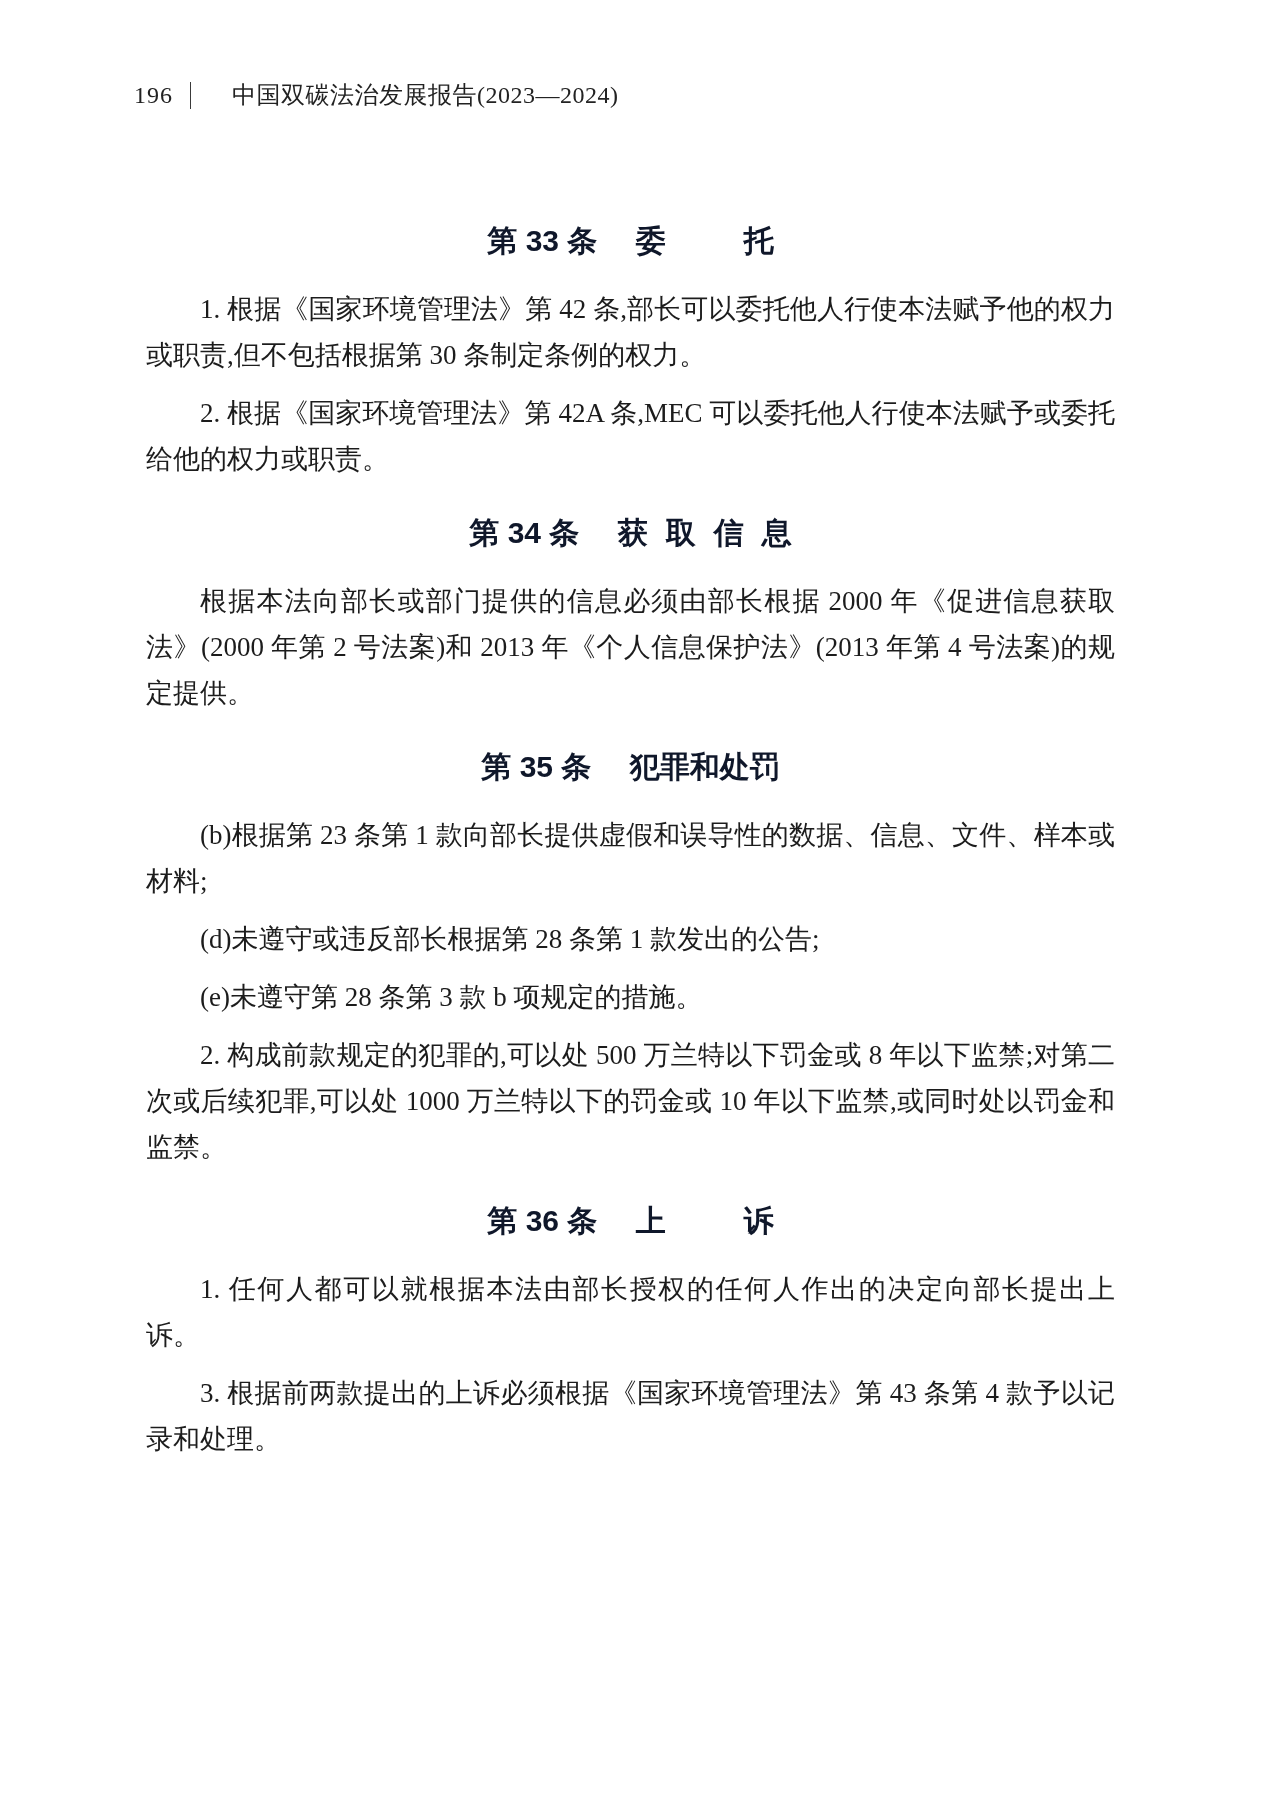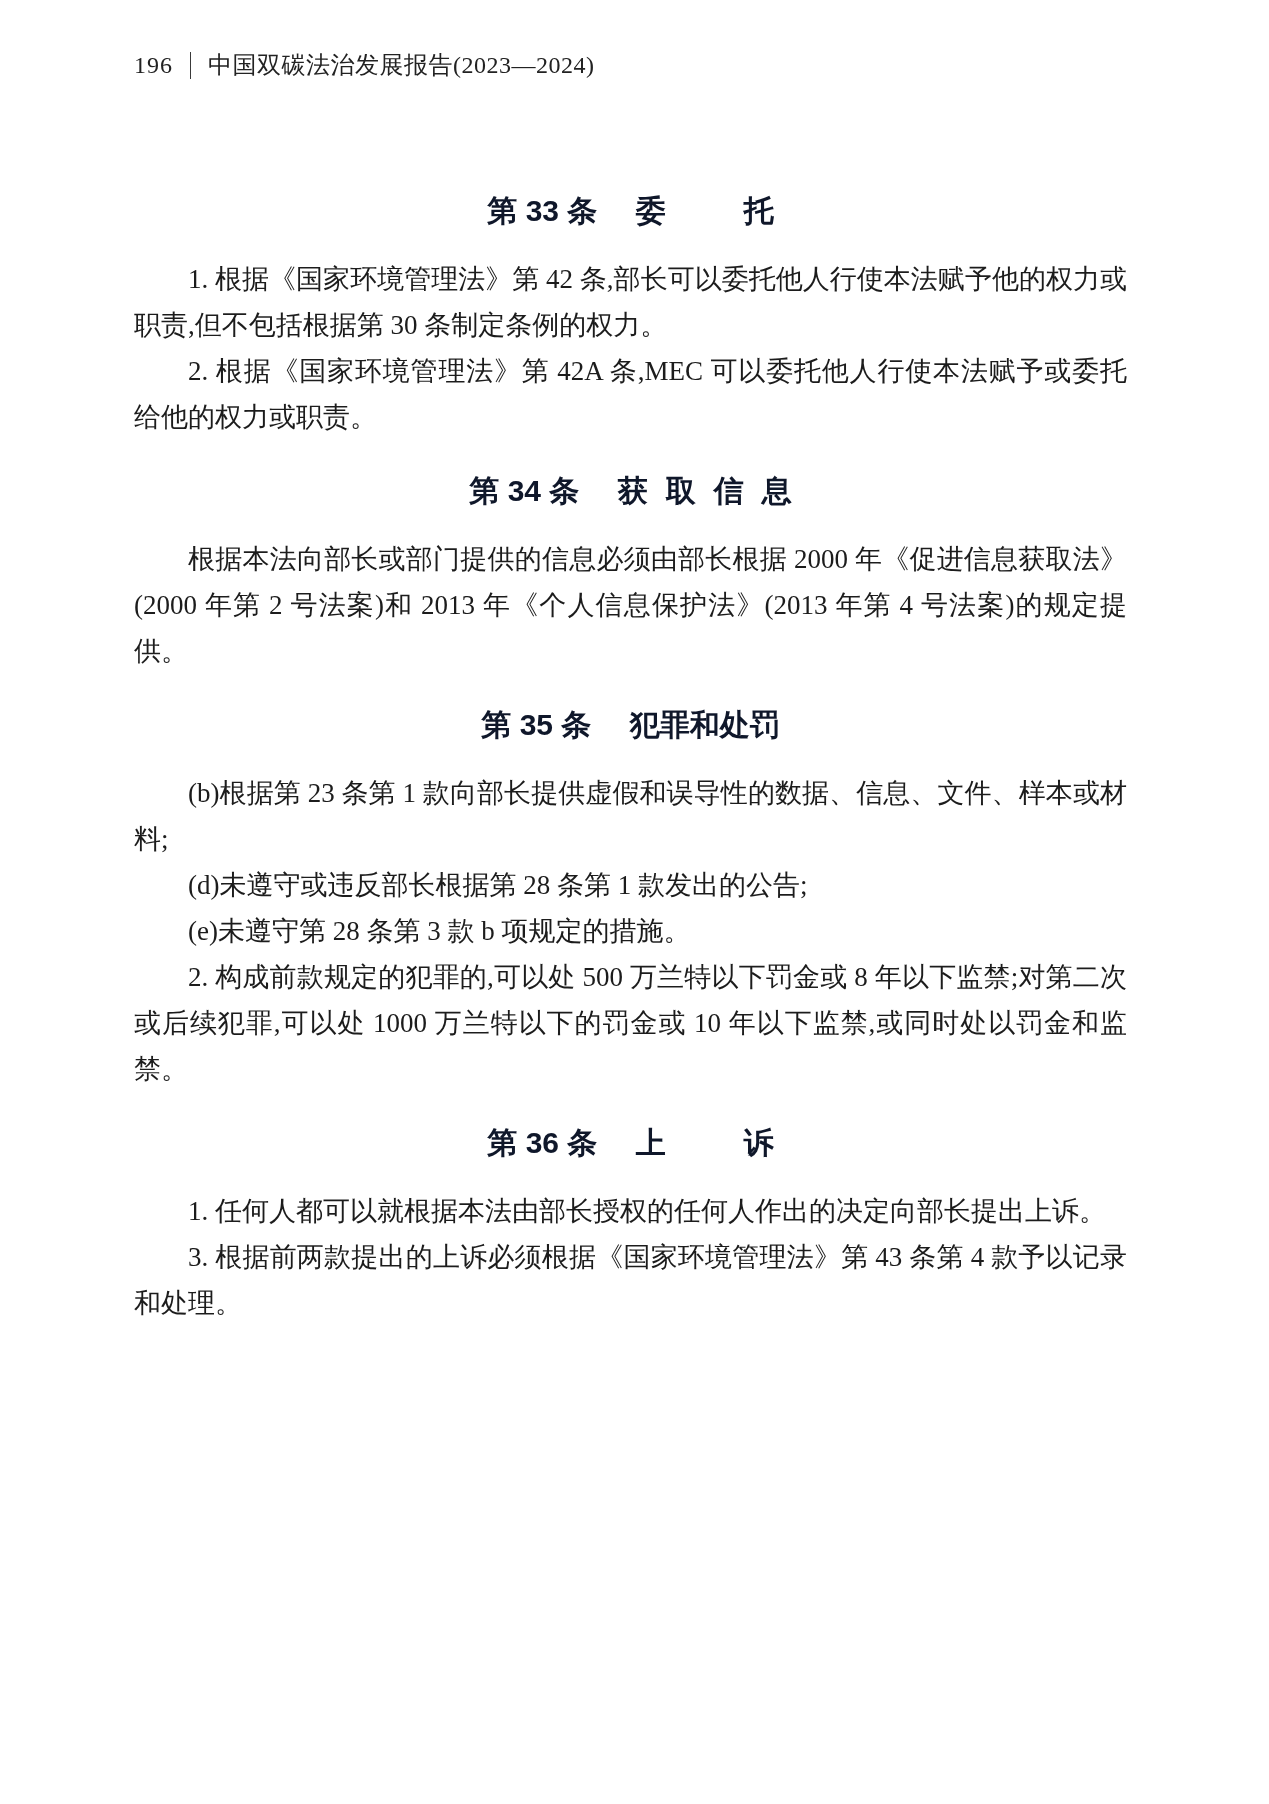--- a/index.html
+++ b/index.html
@@ -7,21 +7,21 @@
     padding: 0;
     background: #ffffff;
   }
   .page {
     position: relative;
     width: 1269px;
     height: 1804px;
     box-sizing: border-box;
     background: #ffffff;
     color: #1c1c1c;
-    padding: 50px 142px 0 134px;
+    padding: 80px 142px 0 134px;
     font-family: "Liberation Serif", "DejaVu Serif", serif;
     overflow: hidden;
   }
   
   .running-header {
     display: flex;
     align-items: center;
     font-size: 24px;
     line-height: 30px;
     color: #222222;
@@ -31,20 +31,21 @@
   }
   .header-divider {
     display: inline-block;
     width: 1px;
     height: 27px;
     background: #3a3a3a;
     margin: 0 17px;
   }
   .book-title {
     letter-spacing: 0.5px;
+    margin-left: 24px;
   }
   
   .article-heading {
     font-family: "Liberation Sans", "DejaVu Sans", sans-serif;
     font-weight: 700;
     font-size: 30px;
     line-height: 46px;
     text-align: center;
     color: #0f172a;
     margin: 28px 0 22px 0;
@@ -58,21 +59,21 @@
   .spread-wide {
     letter-spacing: 2.6em;
     margin-right: -2.6em;
   }
   .spread-mid {
     letter-spacing: 0.6em;
     margin-right: -0.6em;
   }
   
   .body-para {
-    margin: 0;
+    margin: 12px;
     font-size: 27px;
     line-height: 46px;
     text-align: justify;
     text-indent: 2em;
     color: #1c1c1c;
   }
 </style>
 </head>
 <body>
 

